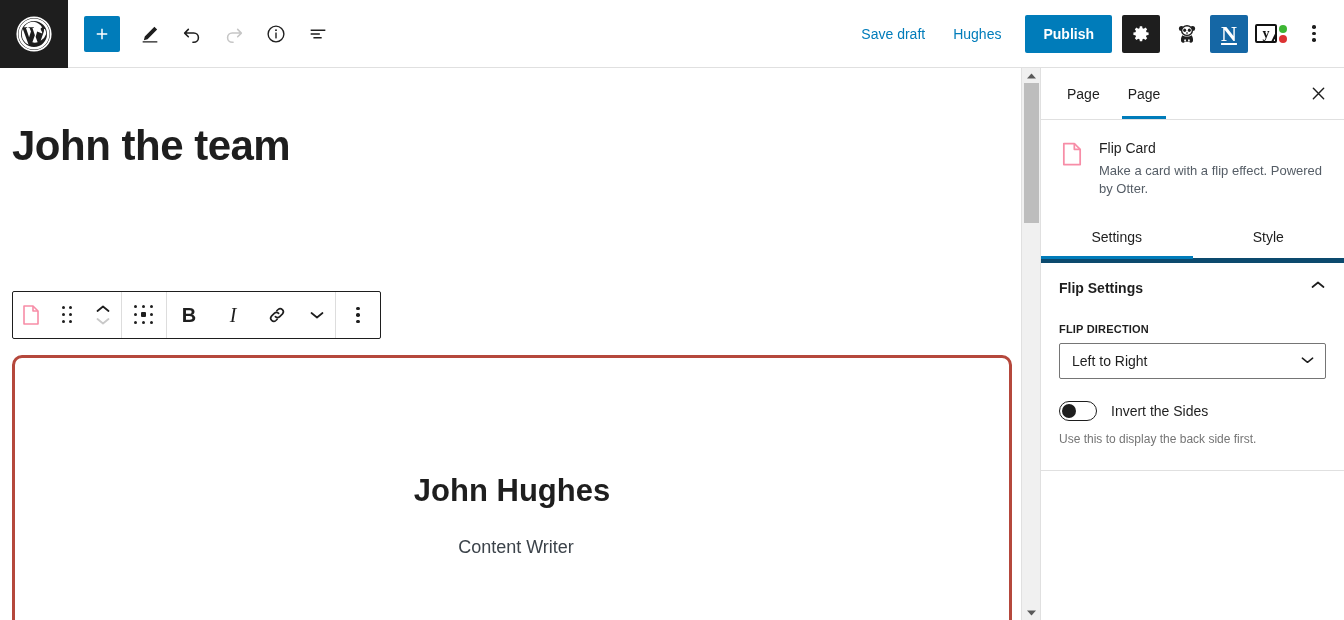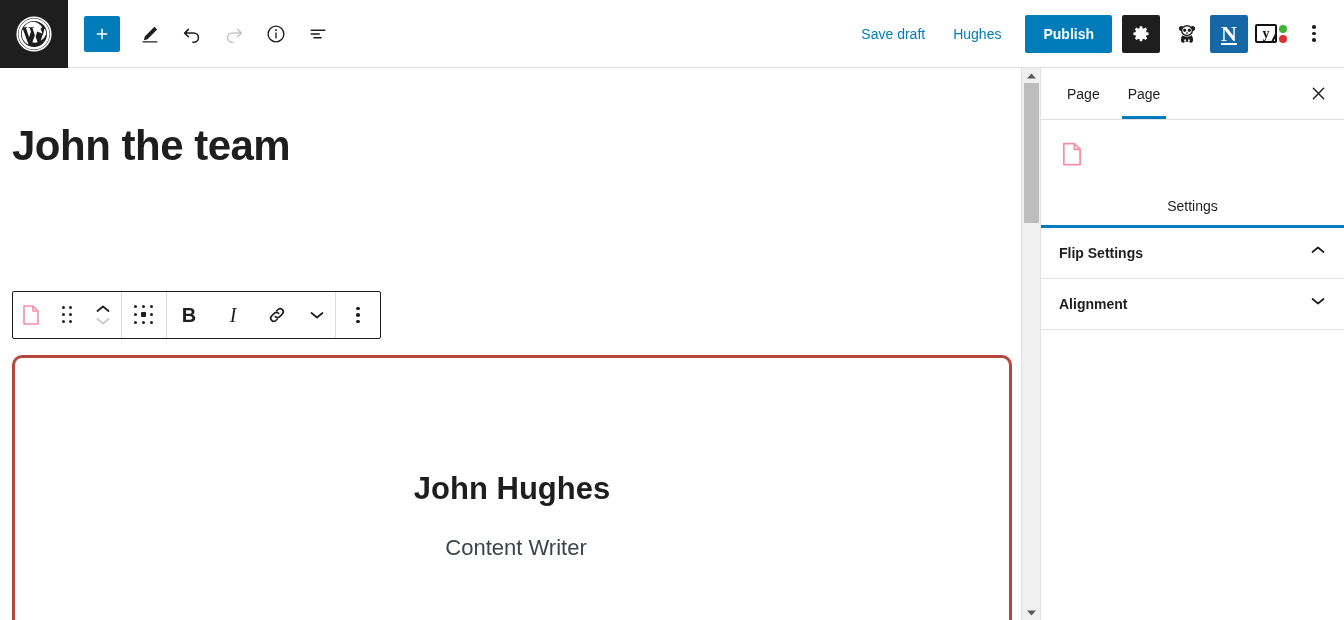--- a/index.html
+++ b/index.html
@@ -131,21 +131,21 @@
     width: 1000px; height: 321px;
     border: 3px solid #b5483c; border-radius: 10px;
     background: #fff;
     display: flex; flex-direction: column; align-items: center; justify-content: center;
   }
   .card-title {
     font-size: 31px; font-weight: bold; color: #1e1e1e; margin: 0 0 0 0;
     font-family: "Liberation Sans", sans-serif;
   }
   .card-subtitle {
-    font-size: 22px; color: #3c434a; margin: 28px 0 0 8px;
+    font-size: 18px; color: #3c434a; margin: 28px 0 0 8px;
     font-family: "Liberation Sans", sans-serif;
   }
 
   
   .scroll-col {
     width: 19px; background: #f0f0f0;
     border-left: 1px solid #e0e0e0;
     display: flex; flex-direction: column; align-items: center;
     position: relative; flex: 0 0 19px;
   }
@@ -175,21 +175,21 @@
     content: ""; position: absolute; left: 8px; right: 8px; bottom: 0;
     height: 3px; background: #007cba;
   }
   .sb-close { margin-left: auto; display: flex; align-items: center; padding: 0 12px; cursor: pointer; }
 
   .block-card { padding: 18px 18px 4px 18px; display: flex; gap: 14px; }
   .bc-text { flex: 1; }
   .bc-title { font-size: 14px; color: #1e1e1e; margin: 2px 0 6px 0; }
   .bc-desc { font-size: 13px; color: #555d66; line-height: 1.42; margin: 0; }
 
-  .st-tabs { display: flex; border-bottom: 1px solid #0c4a6e; margin-top: 14px; }
+  .st-tabs { display: flex; border-bottom: 5px solid #0c4a6e; margin-top: 14px; }
   .st-tab {
     flex: 1; text-align: center; font-size: 14px; color: #1e1e1e;
     padding: 12px 0 13px 0; cursor: pointer; position: relative;
     background: none; border: none; font-family: "Liberation Sans", sans-serif;
   }
   .st-tab.active::after {
     content: ""; position: absolute; left: 0; right: 0; bottom: -1px;
     height: 3px; background: #007cba;
   }
 
@@ -435,40 +435,54 @@
             <path fill="none" stroke="#1e1e1e" stroke-width="1.8" stroke-linecap="round" d="M5.5 5.5l13 13M18.5 5.5l-13 13"></path>
           </svg>
         </div>
       </div>
 
       <div class="block-card">
         <svg width="26" height="28" viewBox="0 0 22 24" style="flex:0 0 26px;margin-top:2px">
           <path fill="none" stroke="#f78da7" stroke-width="1.5" stroke-linejoin="round" d="M4 3h9l5 5v13H4z"></path>
           <path fill="none" stroke="#f78da7" stroke-width="1.5" stroke-linejoin="round" d="M13 3v5h5"></path>
         </svg>
+        <div class="bc-text">
+          <div class="bc-title">Flip Card</div>
+          <p class="bc-desc">Make a card with a flip effect. Powered by Otter.</p>
+        </div>
       </div>
 
       <div class="st-tabs">
         <button class="st-tab active">Settings</button>
+        <button class="st-tab">Style</button>
       </div>
 
       <div class="panel">
         <div class="panel-head">
           <span class="panel-title">Flip Settings</span>
           <svg width="16" height="10" viewBox="0 0 16 10">
             <path fill="none" stroke="#1e1e1e" stroke-width="1.7" stroke-linecap="round" stroke-linejoin="round" d="M2.5 7L8 2.5 13.5 7"></path>
           </svg>
         </div>
-      </div>
-
-
-      <div class="panel">
-        <div class="panel-head">
-          <span class="panel-title">Alignment</span>
-          <svg width="16" height="10" viewBox="0 0 16 10">
-            <path fill="none" stroke="#1e1e1e" stroke-width="1.7" stroke-linecap="round" stroke-linejoin="round" d="M2.5 3L8 7.5 13.5 3"></path>
-          </svg>
-        </div>
-      </div>
+        <div class="panel-body">
+          <label class="field-label">FLIP DIRECTION</label>
+          <div class="select-wrap">
+            <div class="select-box">Left to Right</div>
+            <svg class="select-chevron" width="15" height="10" viewBox="0 0 16 10">
+              <path fill="none" stroke="#1e1e1e" stroke-width="1.6" stroke-linecap="round" stroke-linejoin="round" d="M2.5 3L8 7.5 13.5 3"></path>
+            </svg>
+          </div>
+
+          <div class="toggle-row">
+            <div class="toggle">
+              <span class="knob"></span>
+            </div>
+            <span class="toggle-label">Invert the Sides</span>
+          </div>
+          <p class="help-text">Use this to display the back side first.</p>
+        </div>
+      </div>
+
+
 
     </div>
   </div>
 </div>
 
 </body></html>

